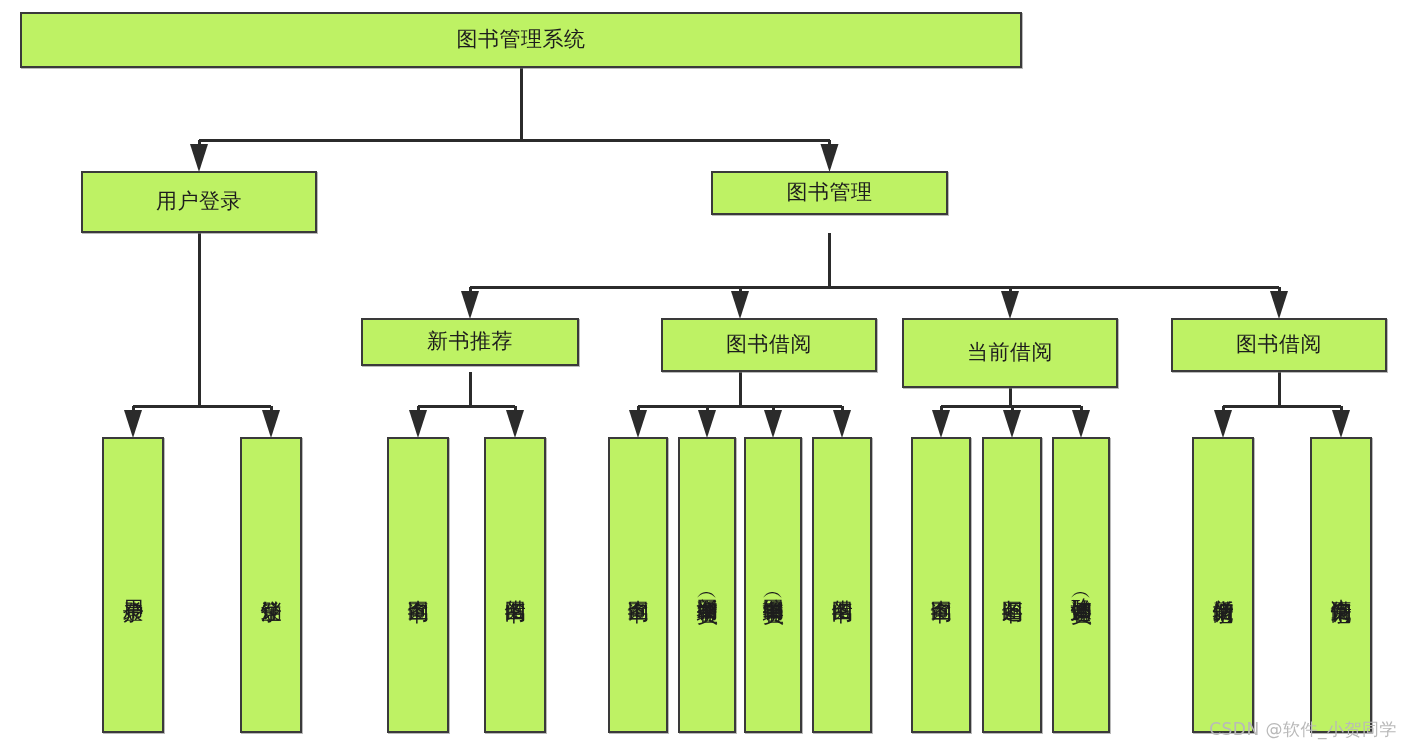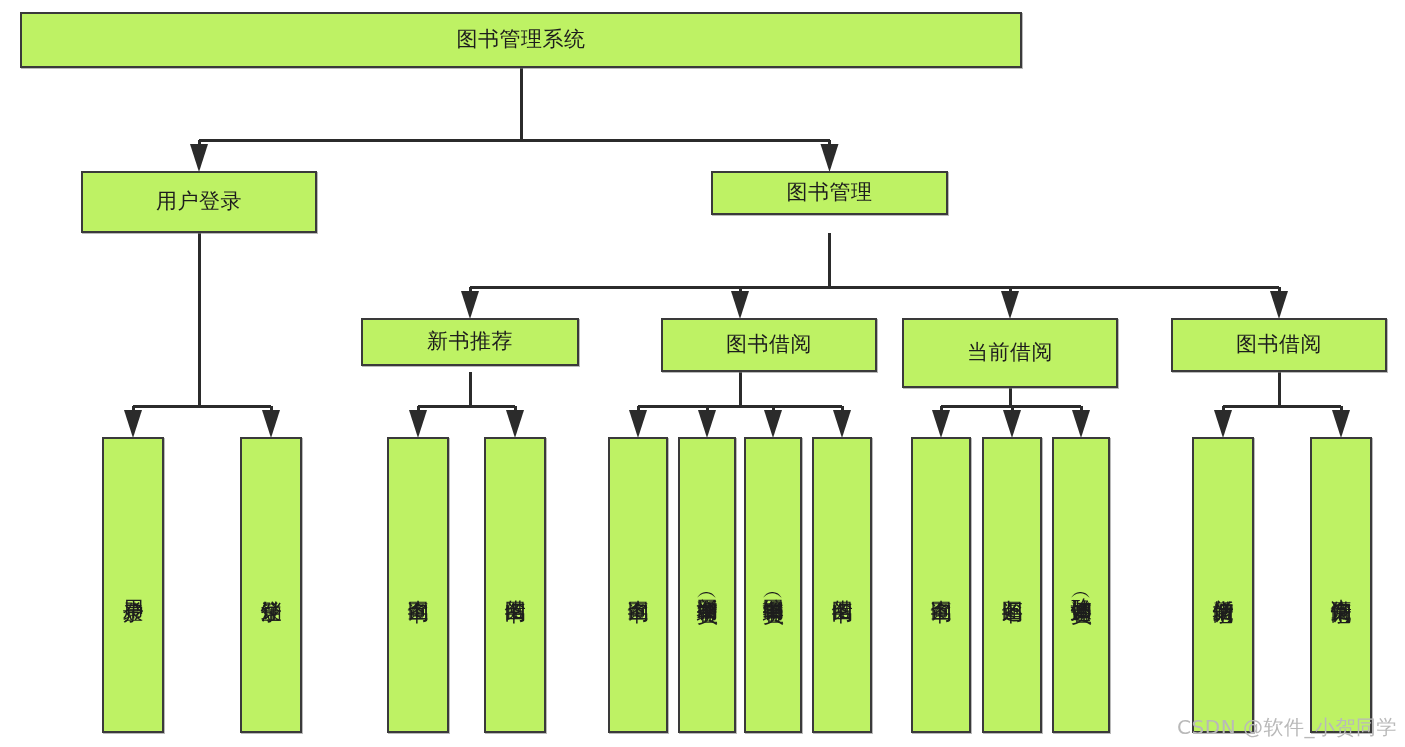--- a/index.html
+++ b/index.html
@@ -65,21 +65,21 @@
     left: 0;
     top: 0;
     width: 1405px;
     height: 747px;
     pointer-events: none;
   }
   #watermark {
     position: absolute;
     right: 8px;
     bottom: 6px;
-    font-size: 20px;
+    font-size: 17px;
     color: #b9b9b9;
     white-space: nowrap;
     letter-spacing: 0.5px;
   }
 </style>
 </head>
 <body>
 
 <div id="diagram-root">
   <svg id="connector-layer" width="1405" height="747" viewBox="0 0 1405 747">

